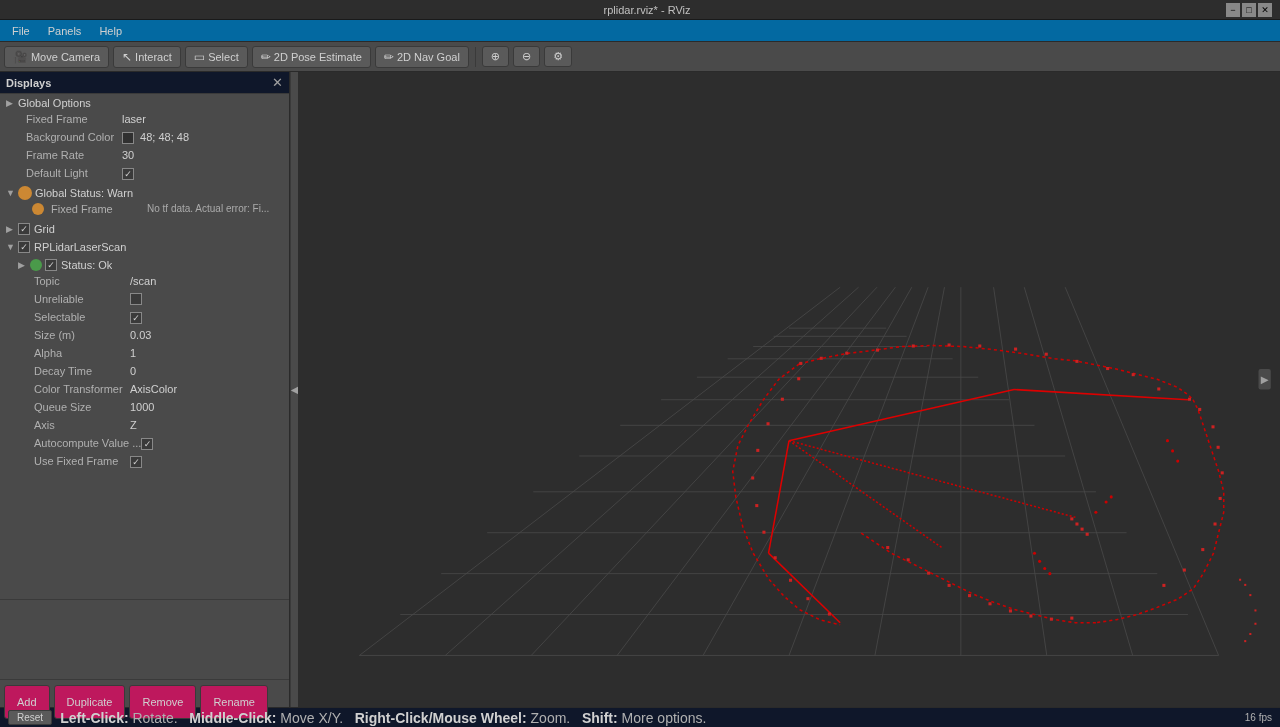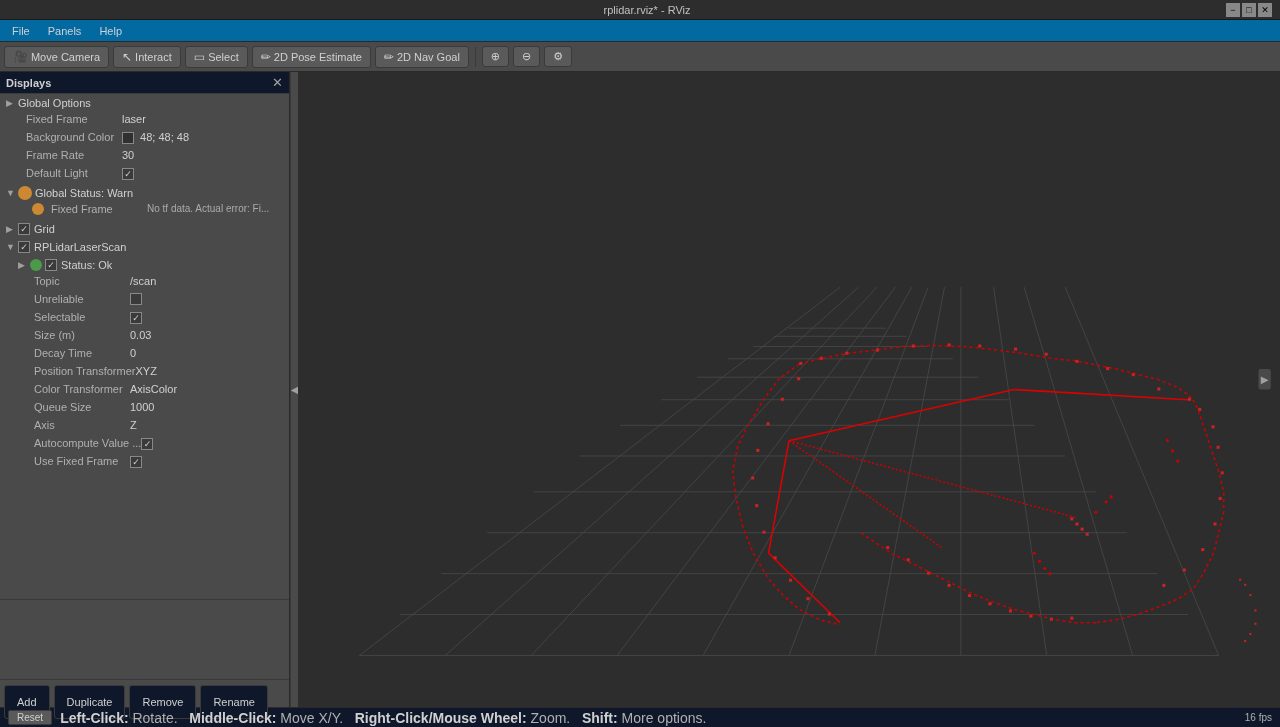--- a/index.html
+++ b/index.html
@@ -120,21 +120,21 @@
     .bottom-buttons {
       height: 28px;
       background: #4a4a4a;
       border-top: 1px solid #3a3a3a;
       display: flex;
       align-items: center;
       padding: 0 4px;
       gap: 4px;
     }
     .bottom-btn {
-      padding: 10px 12px; background: #0f172a; border: 1px solid #3a3a3a;
+      padding: 10px 12px; background: #be185d; border: 1px solid #3a3a3a;
       border-radius: 3px; cursor: pointer; color: #d0d0d0; font-size: 11px; margin-top: 16px;
     }
     
     
     .text-area-below {
       height: 80px;
       background: #4a4a4a;
       border-top: 1px solid #3a3a3a;
     }
     
@@ -338,32 +338,32 @@
         </span>
       </div>
 
 
       <div class="prop-row">
         <span style="width:28px"></span>
         <span class="prop-name">Size (m)</span>
         <span class="prop-value">0.03</span>
       </div>
 
+      <div class="prop-row">
+        <span style="width:28px"></span>
+        <span class="prop-name">Alpha</span>
+        <span class="prop-value">1</span>
+      </div>
 
       <div class="prop-row">
         <span style="width:28px"></span>
         <span class="prop-name">Decay Time</span>
         <span class="prop-value">0</span>
       </div>
 
-      <div class="prop-row">
-        <span style="width:28px"></span>
-        <span class="prop-name">Position Transformer</span>
-        <span class="prop-value">XYZ</span>
-      </div>
 
       <div class="prop-row">
         <span style="width:28px"></span>
         <span class="prop-name">Color Transformer</span>
         <span class="prop-value">AxisColor</span>
       </div>
 
       <div class="prop-row">
         <span style="width:28px"></span>
         <span class="prop-name">Queue Size</span>

